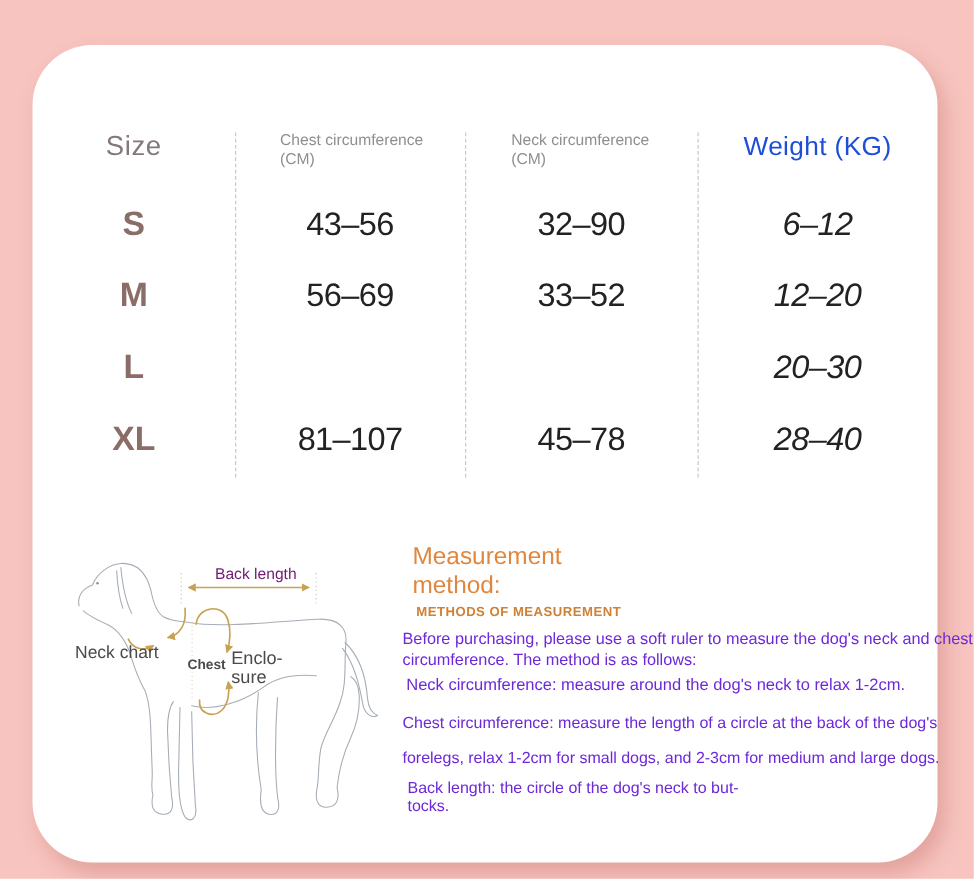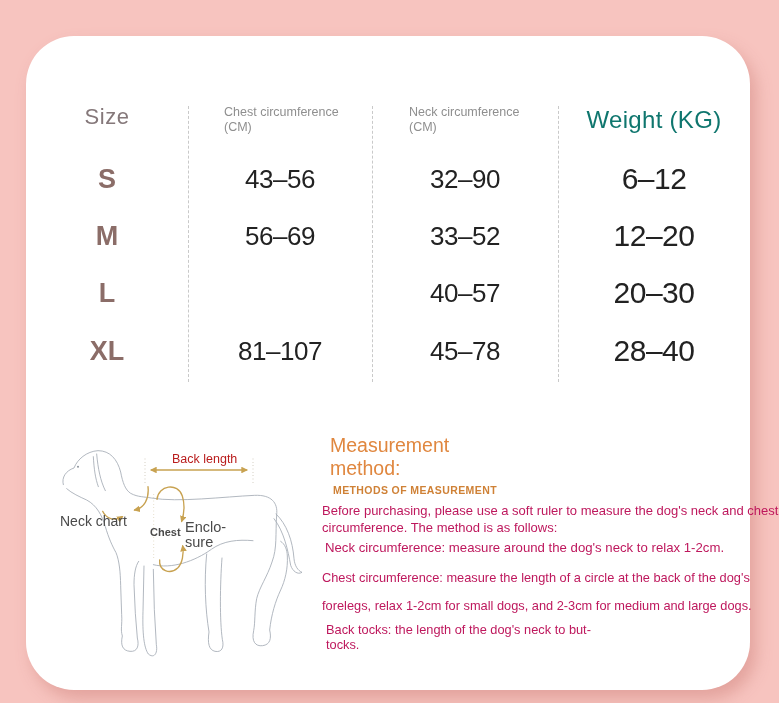--- a/index.html
+++ b/index.html
@@ -6,44 +6,44 @@
   body{font-family:"Liberation Sans","DejaVu Sans",sans-serif;}
   #screen{position:relative;width:779px;height:703px;background:#f7c4bf;overflow:hidden;}
   .card{position:absolute;left:26px;top:36px;width:724px;height:654px;background:#ffffff;
         border-radius:48px;box-shadow:6px 9px 16px rgba(202,122,116,0.45);}
   .abs{position:absolute;}
   
   .size-header{left:26px;top:104px;width:162px;text-align:center;font-size:22px;color:#85787a;letter-spacing:.5px;}
   .col-sub-header{top:105px;width:128px;font-size:12.5px;line-height:1.18;color:#8f8f8f;text-align:left;}
   .chest-header{left:224px;}
   .neck-header{left:409px;}
-  .weight-header{left:558px;top:106px;width:192px;text-align:center;font-size:24px;color:#0f766e;letter-spacing:.3px;}
+  .weight-header{left:558px;top:106px;width:192px;text-align:center;font-size:21px;color:#1d4ed8;letter-spacing:.3px;}
   .divider{top:106px;height:276px;width:0;border-left:1px dashed #c9c9c9;}
   .d1{left:188px;}.d2{left:372px;}.d3{left:558px;}
   .cell{height:42px;line-height:42px;text-align:center;}
   .size-cell{left:26px;width:162px;font-size:27px;font-weight:600;color:#8b6d68;}
   .chest-cell{left:188px;width:184px;font-size:26px;color:#222222;letter-spacing:-0.5px;}
   .neck-cell{left:372px;width:186px;font-size:26px;color:#222222;letter-spacing:-0.5px;}
-  .weight-cell{left:558px;width:192px;font-size:30px;color:#222222;letter-spacing:-0.5px;}
+  .weight-cell{left:558px;width:192px;font-size:26px;color:#222222;letter-spacing:-0.5px;font-style:italic;}
   .rowS{top:158px;}.rowM{top:215px;}.rowL{top:272px;}.rowXL{top:330px;}
   
   .m-heading{left:330px;top:434px;width:175px;font-size:19.5px;line-height:1.18;color:#e0873f;}
   .m-subheading{left:333px;top:484px;font-size:10.5px;font-weight:bold;color:#cf8136;letter-spacing:.4px;}
-  .body-line{color:#be185d;font-size:13px;white-space:nowrap;}
+  .body-line{color:#6d28d9;font-size:13px;white-space:nowrap;}
   .intro1{left:322px;top:503px;}
   .intro2{left:322px;top:520px;}
   .neckline{left:325px;top:540px;font-size:13.2px;}
   .chest1{left:322px;top:570px;font-size:12.8px;}
   .chest2{left:322px;top:598px;font-size:12.8px;text-align:right;}
   .back1{left:326px;top:622px;font-size:12.8px;}
   .back2{left:326px;top:637px;font-size:12.8px;}
   
   .dog-svg{left:38px;top:428px;width:292px;height:275px;}
   .diagram-label{color:#4a4a4a;z-index:2;}
-  .lbl-backlength{left:172px;top:452px;font-size:12.5px;color:#b91c1c;}
+  .lbl-backlength{left:172px;top:452px;font-size:12.5px;color:#701a75;}
   .lbl-neck{left:60px;top:513px;font-size:14px;text-align:center;}
   .lbl-chest{left:150px;top:526px;font-size:11px;font-weight:bold;}
   .lbl-enclosure{left:185px;top:520px;font-size:14.5px;line-height:15px;}
 </style>
 </head>
 <body>
 
 <div id="screen">
   <div class="card"></div>
 
@@ -60,21 +60,20 @@
   <div class="abs cell chest-cell rowS">43–56</div>
   <div class="abs cell neck-cell rowS">32–90</div>
   <div class="abs cell weight-cell rowS">6–12</div>
 
   <div class="abs cell size-cell rowM">M</div>
   <div class="abs cell chest-cell rowM">56–69</div>
   <div class="abs cell neck-cell rowM">33–52</div>
   <div class="abs cell weight-cell rowM">12–20</div>
 
   <div class="abs cell size-cell rowL">L</div>
-  <div class="abs cell neck-cell rowL">40–57</div>
   <div class="abs cell weight-cell rowL">20–30</div>
 
   <div class="abs cell size-cell rowXL">XL</div>
   <div class="abs cell chest-cell rowXL">81–107</div>
   <div class="abs cell neck-cell rowXL">45–78</div>
   <div class="abs cell weight-cell rowXL">28–40</div>
 
   <svg class="abs dog-svg" viewBox="0 0 876 825" xmlns="http://www.w3.org/2000/svg">
     <defs>
       <marker id="arw" viewBox="0 0 10 10" refX="8" refY="5" markerWidth="5" markerHeight="5" orient="auto-start-reverse">
@@ -117,15 +116,15 @@
     <div>sure</div>
   </div>
 
   <div class="abs m-heading">Measurement method:</div>
   <div class="abs m-subheading">METHODS OF MEASUREMENT</div>
   <div class="abs body-line intro1">Before purchasing, please use a soft ruler to measure the dog's neck and chest</div>
   <div class="abs body-line intro2">circumference. The method is as follows:</div>
   <div class="abs body-line neckline">Neck circumference: measure around the dog's neck to relax 1-2cm.</div>
   <div class="abs body-line chest1">Chest circumference: measure the length of a circle at the back of the dog's</div>
   <div class="abs body-line chest2">forelegs, relax 1-2cm for small dogs, and 2-3cm for medium and large dogs.</div>
-  <div class="abs body-line back1">Back tocks: the length of the dog's neck to but-</div>
+  <div class="abs body-line back1">Back length: the circle of the dog's neck to but-</div>
   <div class="abs body-line back2">tocks.</div>
 </div>
 
 </body></html>

